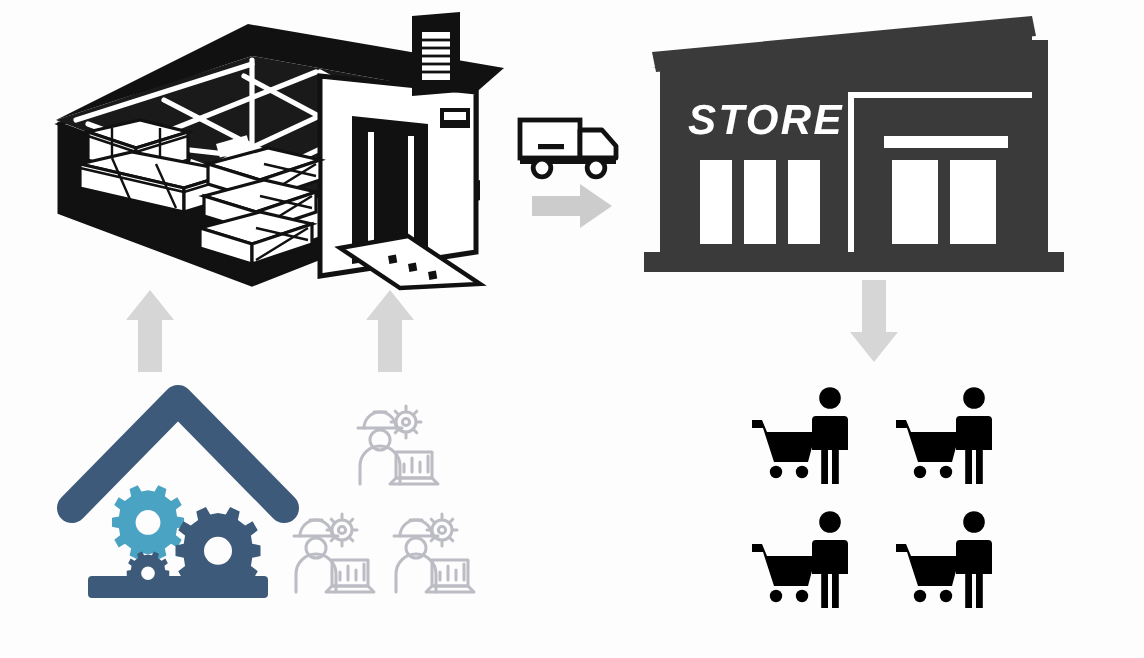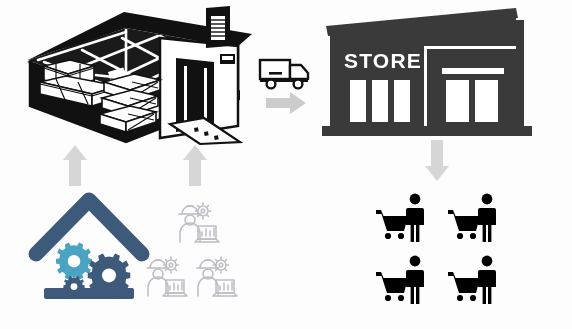--- a/index.html
+++ b/index.html
@@ -12,20 +12,21 @@
   }
   #canvas {
     position: relative;
     width: 572px;
     height: 329px;
     background: #fdfdfd;
     overflow: hidden;
   }
   .node {
     position: absolute;
+    font-style: italic;
   }
   
   #warehouse { left: 8px; top: 2px; width: 252px; height: 142px; }
   
   #truck-group { left: 258px; top: 55px; width: 62px; height: 62px; }
   #truck-icon { position: absolute; left: 0; top: 0; }
   #truck-arrow { position: absolute; left: 8px; top: 36px; }
   
   #store { left: 318px; top: 8px; width: 218px; height: 136px; }
   .store-label {

